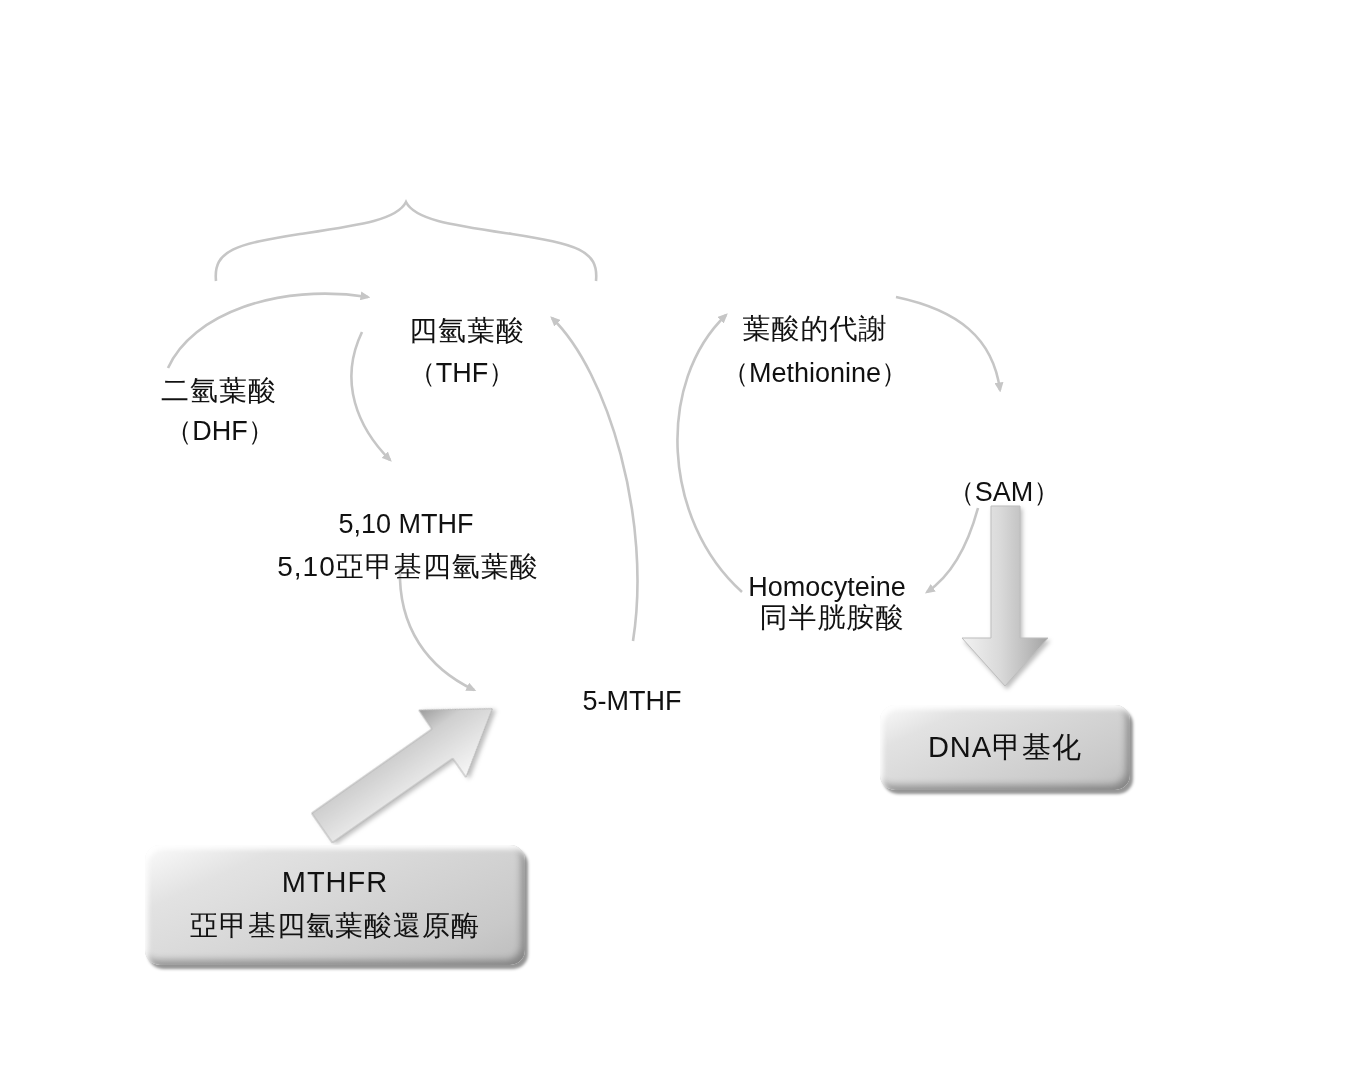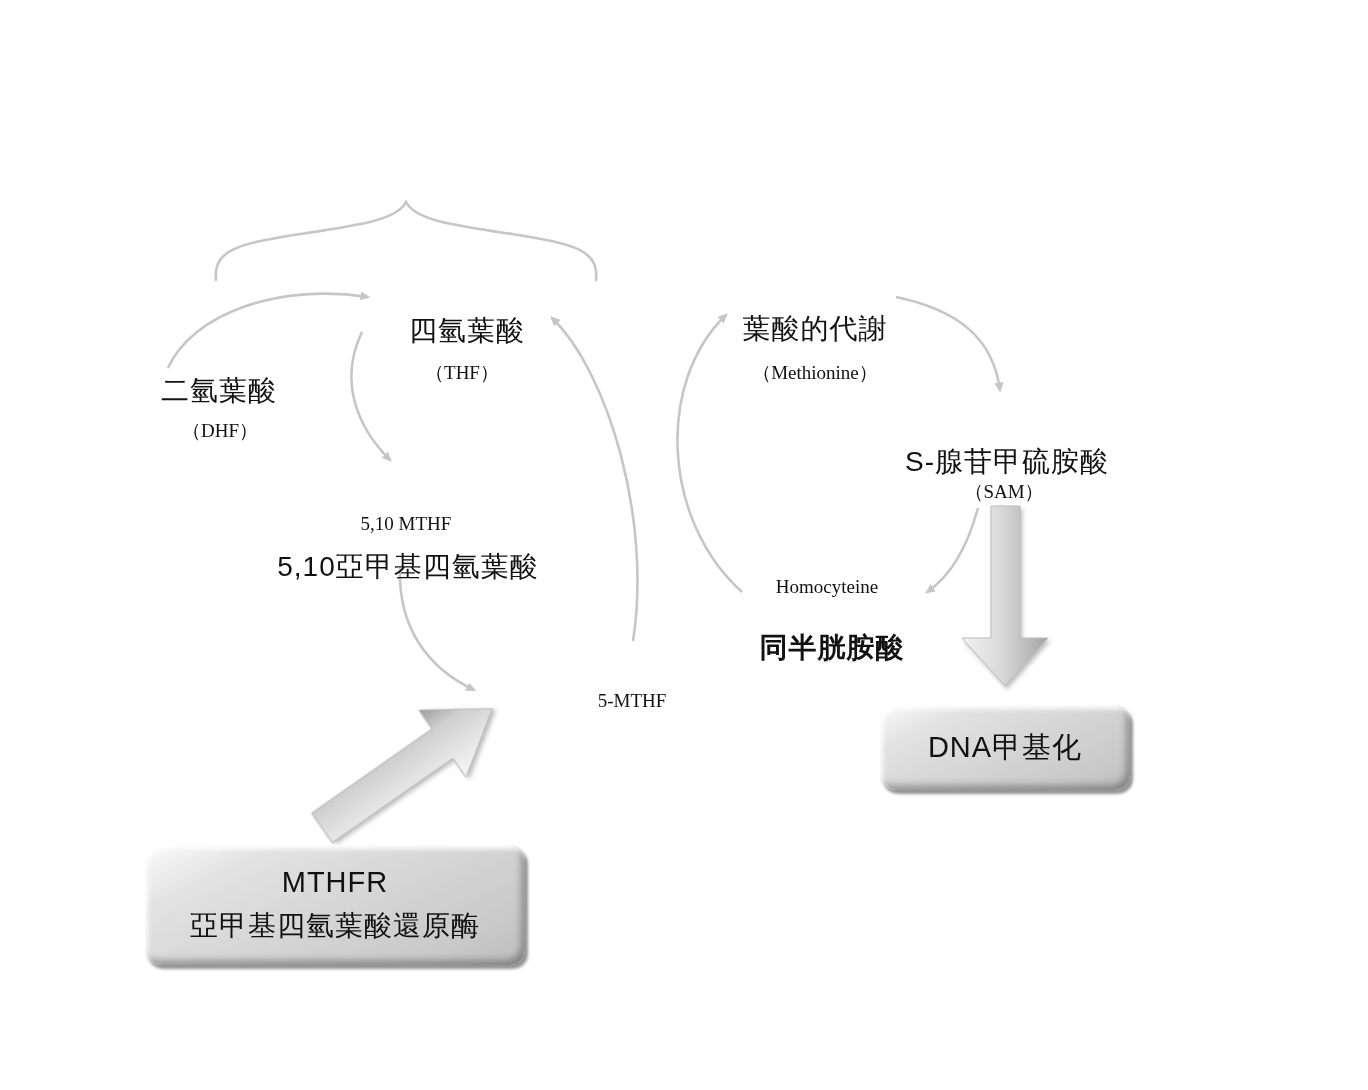--- a/index.html
+++ b/index.html
@@ -2,21 +2,21 @@
 <html><head>
 <meta charset="utf-8">
 <style>
   html,body{margin:0;padding:0;background:#ffffff;}
   body{font-family:"Liberation Sans","DejaVu Sans",sans-serif;color:#111;}
   .canvas{position:relative;width:1368px;height:1090px;background:#ffffff;overflow:hidden;}
   svg.layer{position:absolute;left:0;top:0;width:1368px;height:1090px;}
 
   .node{position:absolute;transform:translate(-50%,-50%);text-align:center;white-space:nowrap;margin-top:28px;}
   .cjk{font-size:28px;letter-spacing:1px;}
-  .latin{font-size:19px;font-family:Liberation Serif, serif;}
+  .latin{font-size:27px;}
 
   .box3d{
     position:absolute;
     border-radius:15px;
     background:linear-gradient(155deg,#fbfbfb 0%,#e2e2e2 22%,#d4d4d4 55%,#c9c9c9 82%,#bcbcbc 100%);
     box-shadow:3px 4px 3px rgba(0,0,0,0.42),
                inset 3px 4px 5px rgba(255,255,255,0.95),
                inset -4px -5px 7px rgba(0,0,0,0.30);
     display:flex;flex-direction:column;align-items:center;justify-content:center;
     text-align:center;
@@ -100,31 +100,28 @@
     <span class="latin">5-MTHF</span>
   </div>
 
   <div class="node" style="left:815px;top:301px;">
     <span class="cjk">葉酸的代謝</span>
   </div>
   <div class="node" style="left:815px;top:345px;">
     <span class="latin">（Methionine）</span>
   </div>
 
-  <div class="node" style="left:1007px;top:434px;">
-    <span class="cjk">S-腺苷甲硫胺酸</span>
-  </div>
   <div class="node" style="left:1004px;top:464px;">
     <span class="latin">（SAM）</span>
   </div>
 
   <div class="node" style="left:827px;top:559px;">
     <span class="latin">Homocyteine</span>
   </div>
-  <div class="node" style="left:832px;top:620px;font-weight:bold;">
+  <div class="node" style="left:832px;top:590px;">
     <span class="cjk">同半胱胺酸</span>
   </div>
 
   <div class="box3d" style="left:880px;top:705px;width:250px;height:85px;">
     <div class="bl1">DNA甲基化</div>
   </div>
 
   <div class="box3d" style="left:145px;top:845px;width:380px;height:120px;">
     <div class="bl1">MTHFR</div>
     <div class="bl2">亞甲基四氫葉酸還原酶</div>

